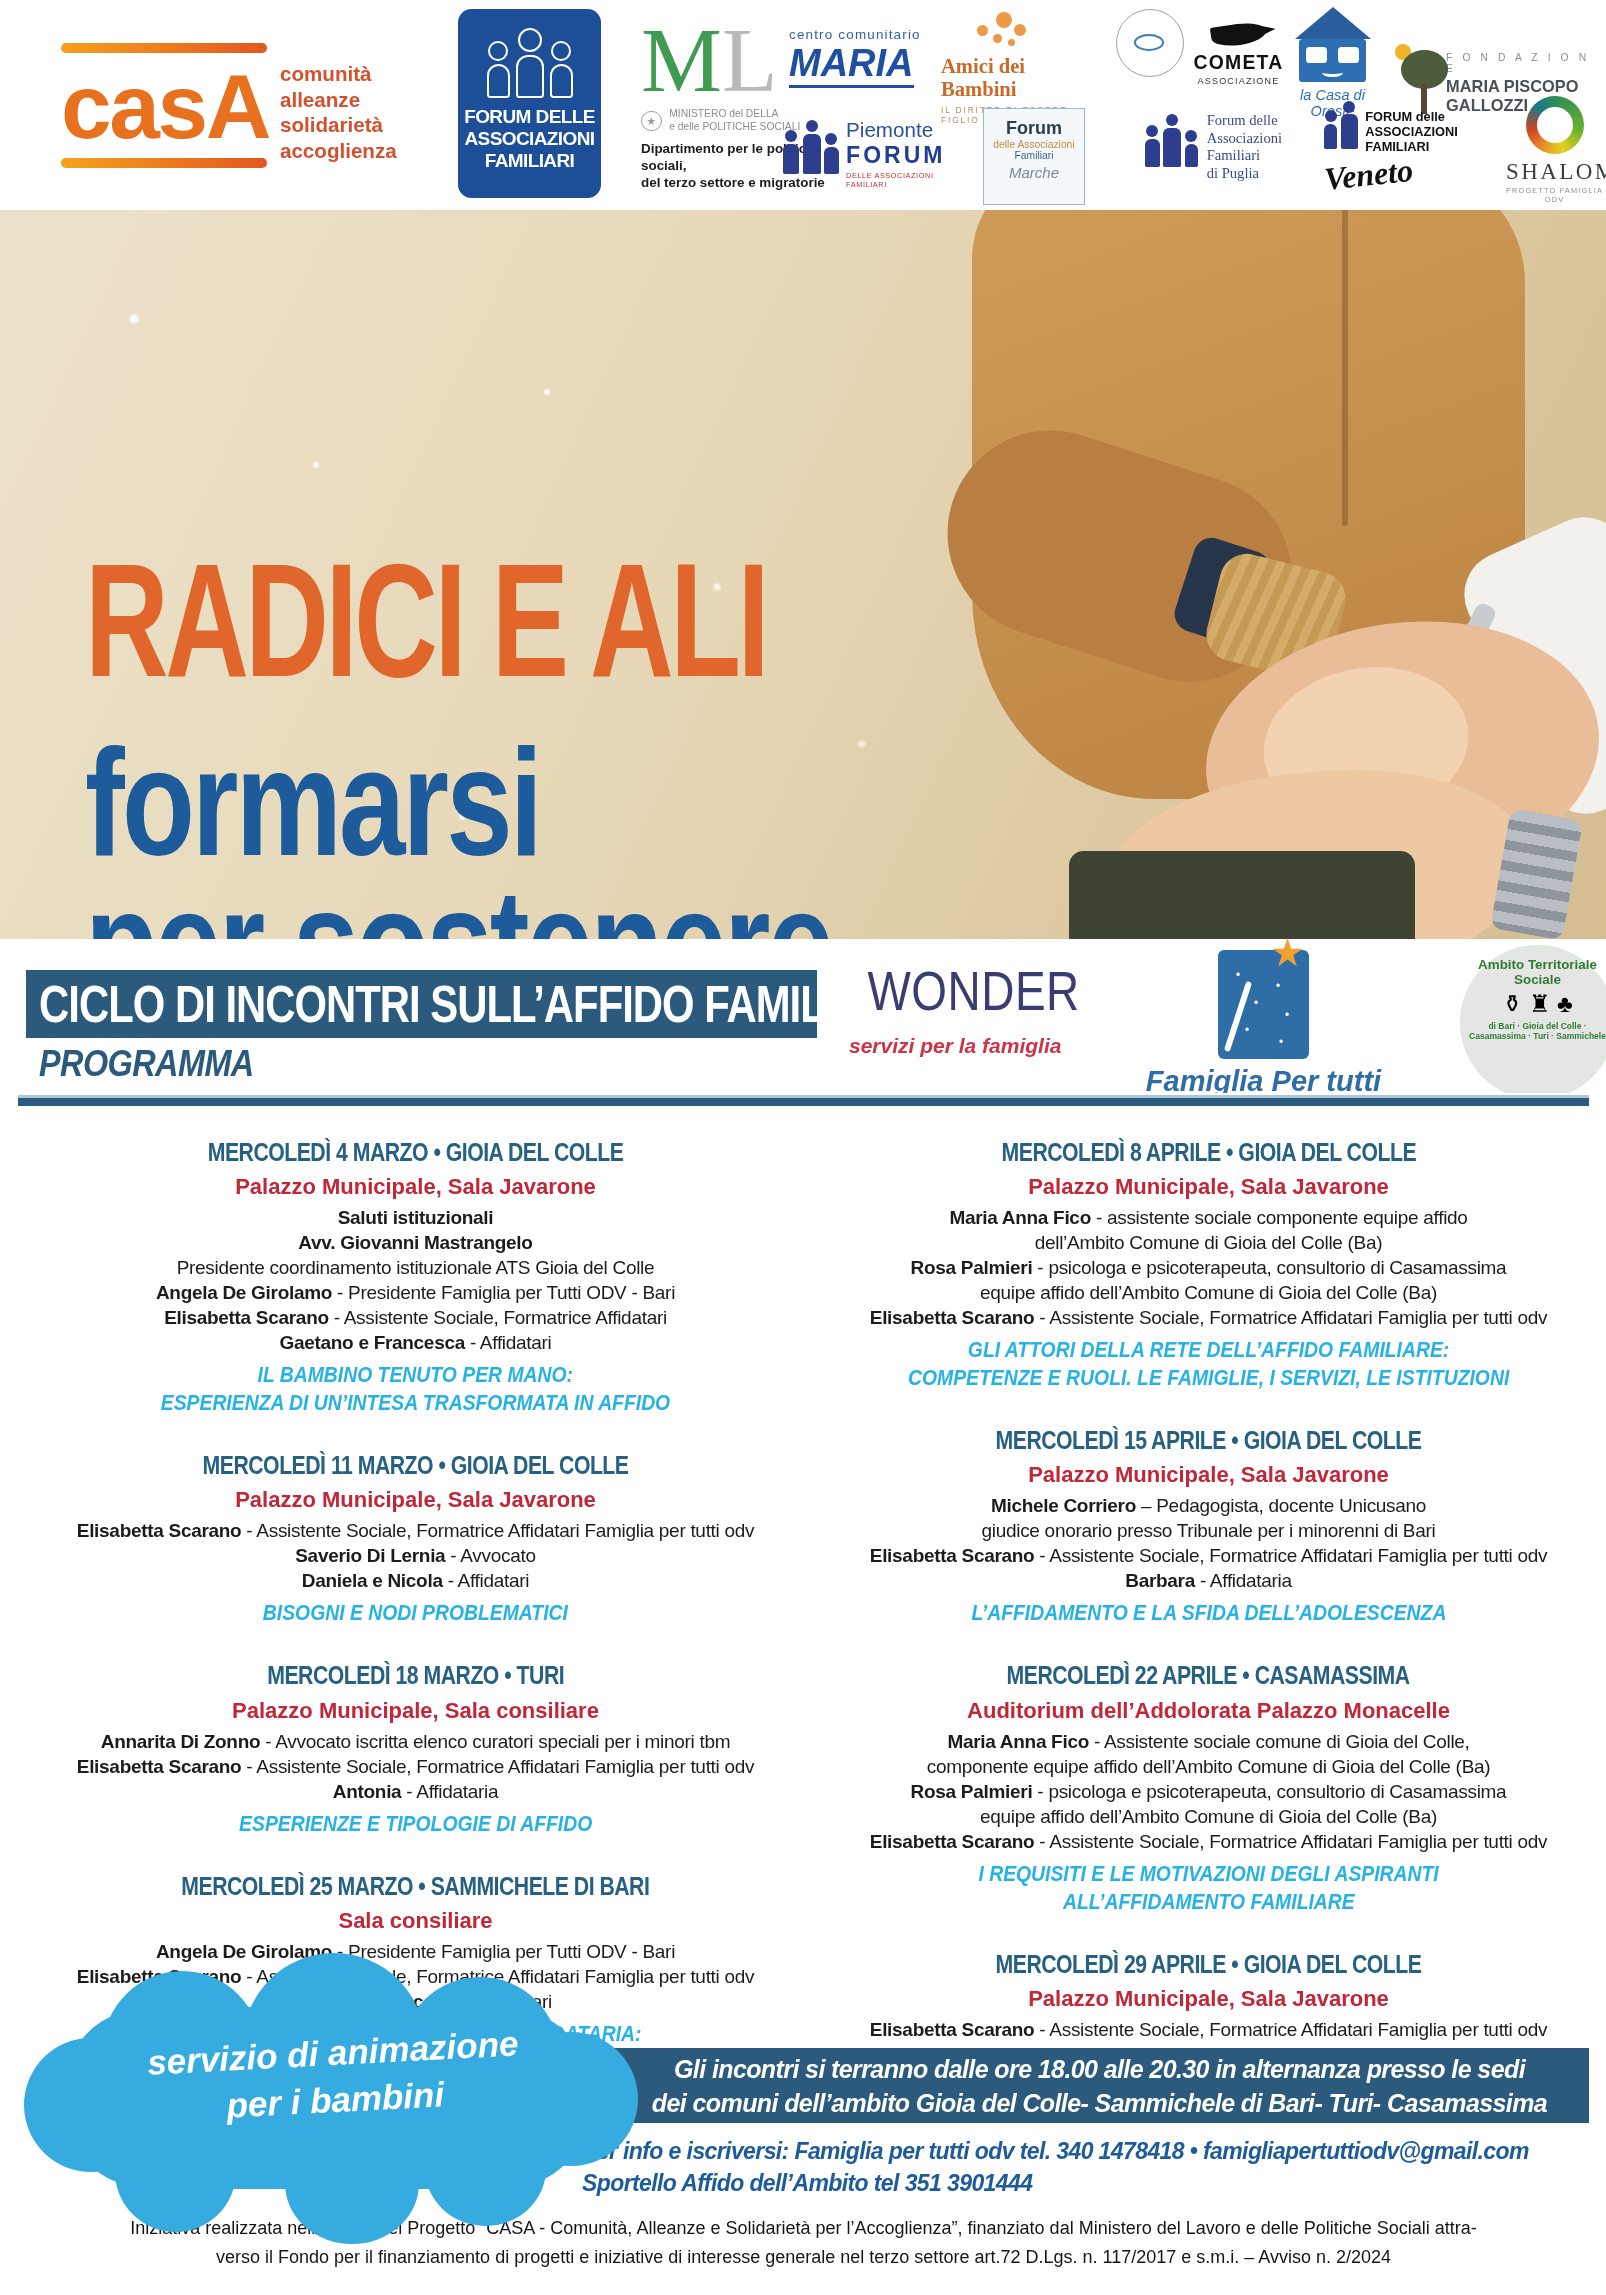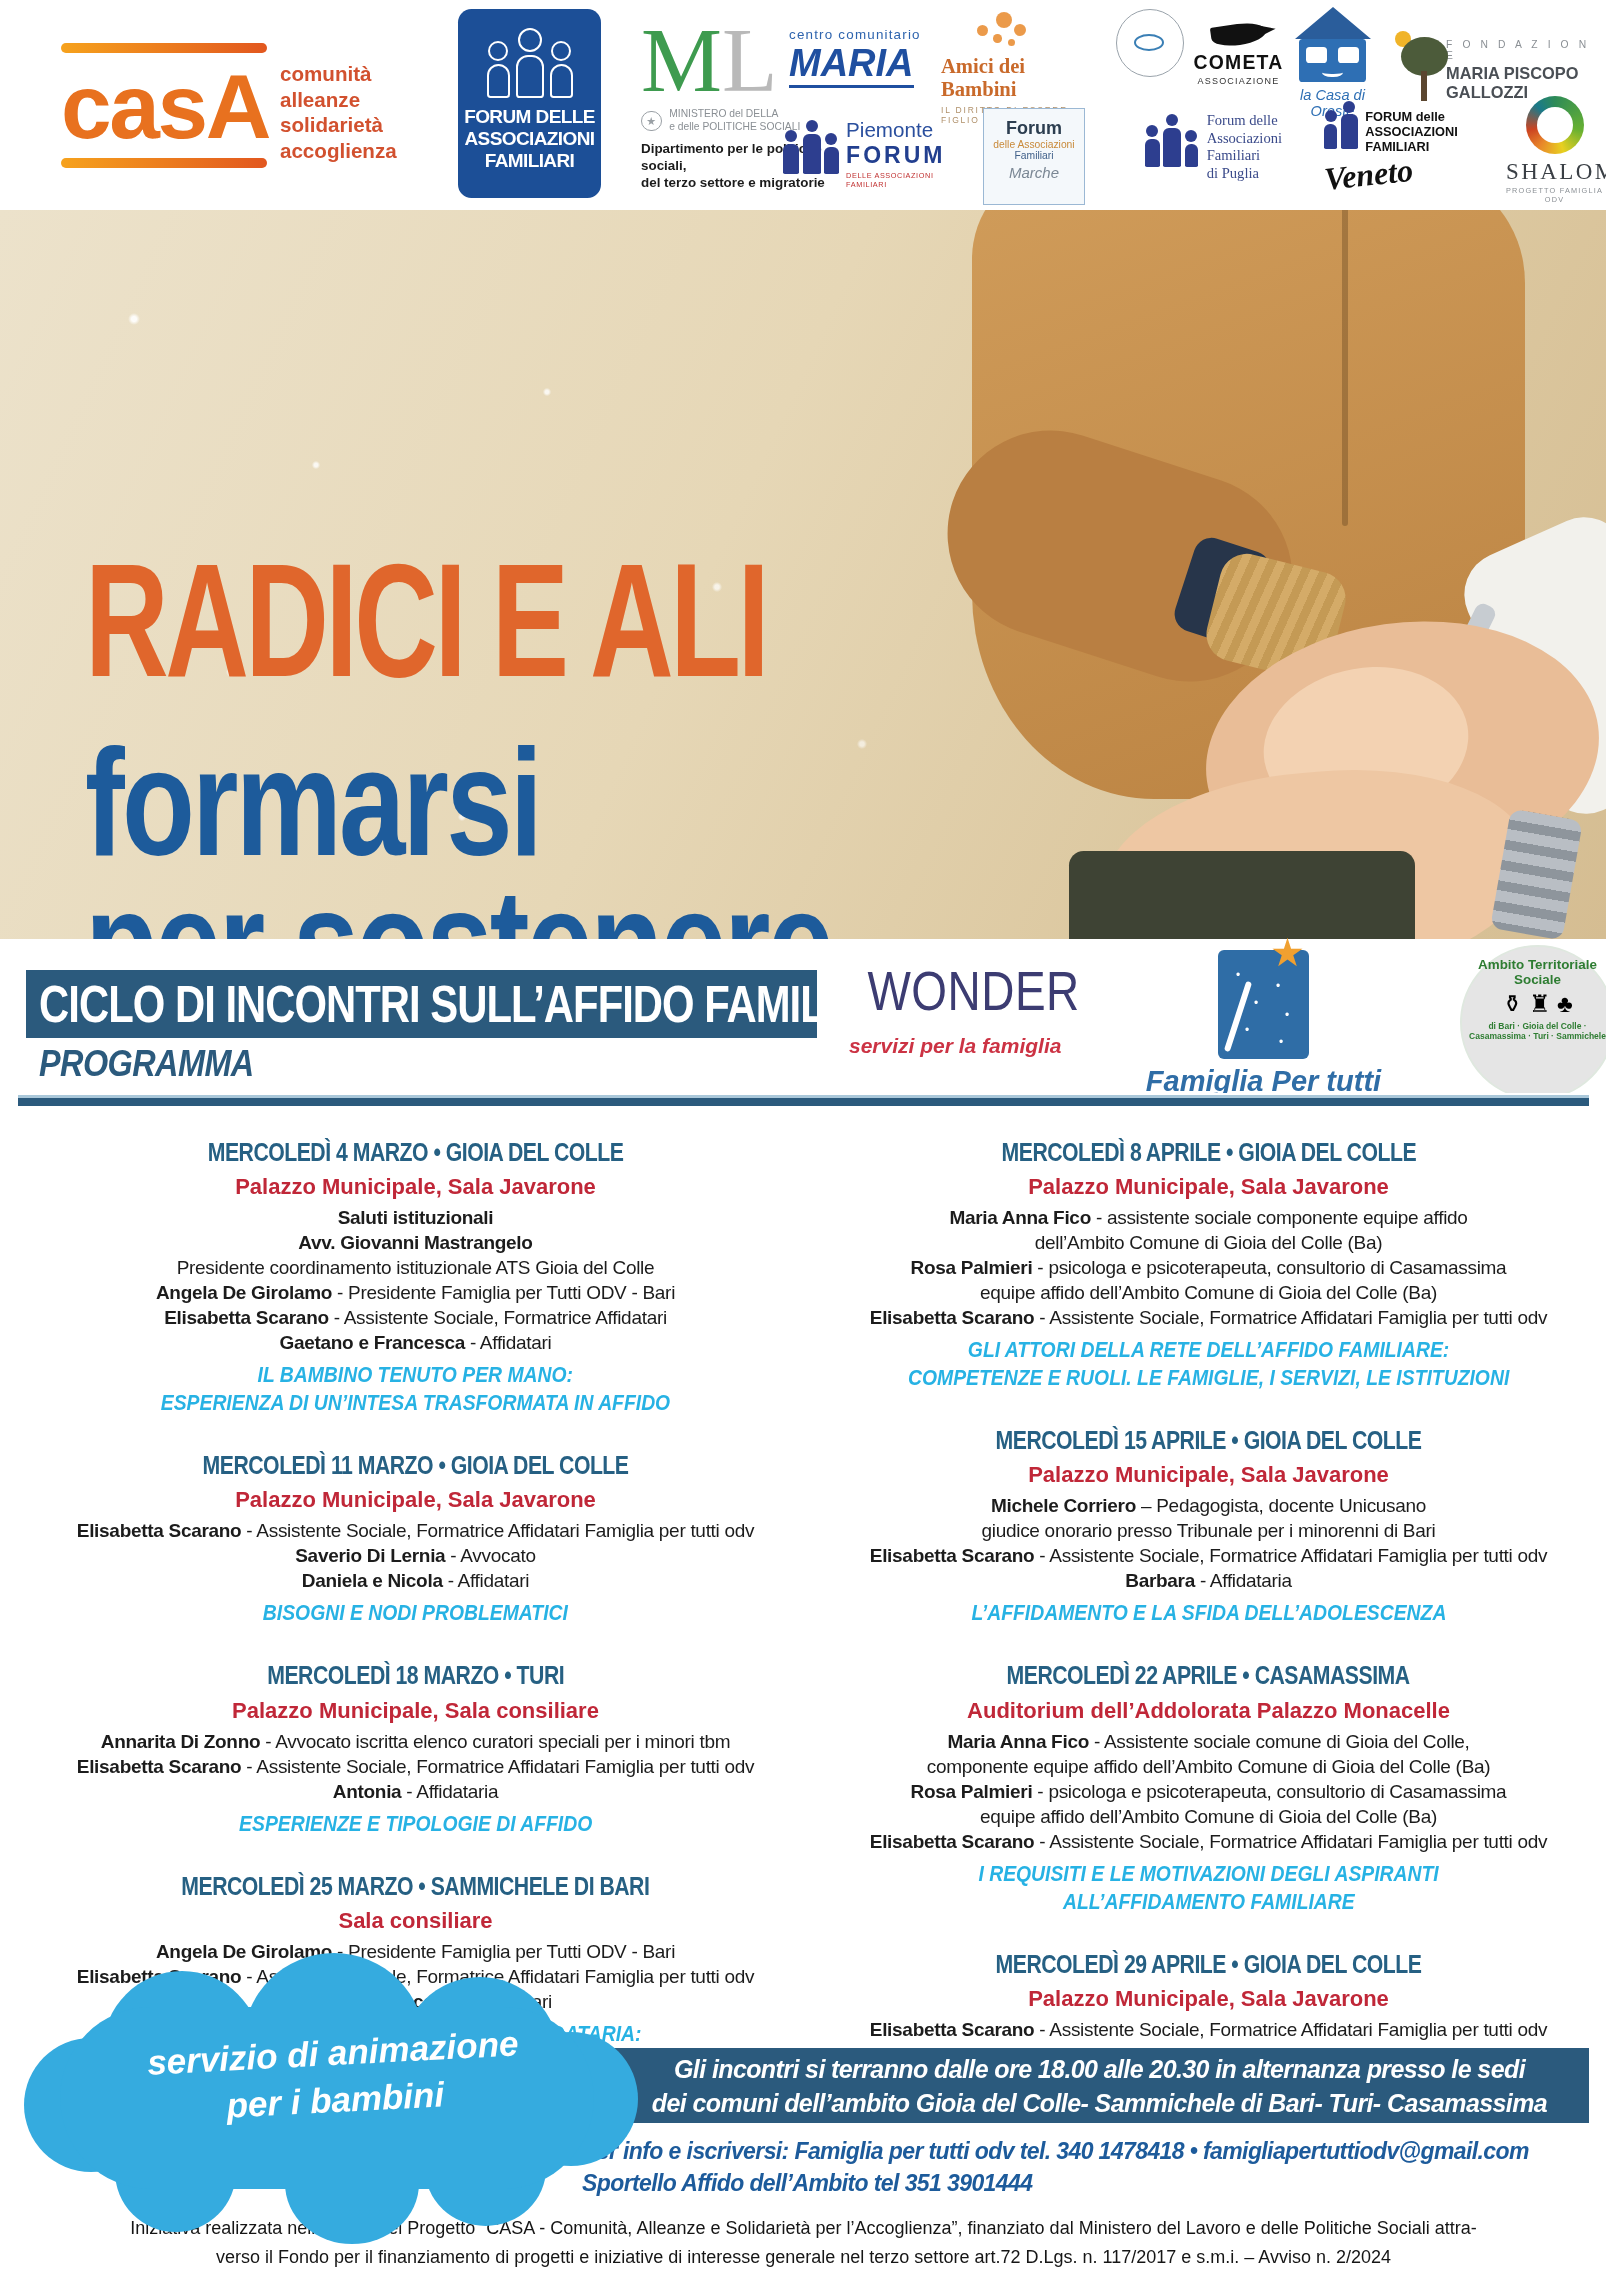--- a/index.html
+++ b/index.html
@@ -261,21 +261,21 @@
     <div class="lg" style="left:1293px;top:7.3px;width:79px;">
       <div class="oreste-roof"></div>
       <div class="oreste-house">
         <div class="w w1"></div>
           <div class="w w2"></div>
           <div class="smile"></div>
       </div>
       <div class="oreste-name">la Casa di Oreste</div>
     </div>
 
-    <div class="lg" style="left:1397px;top:37px;width:206px;display:flex;gap:9.7px;align-items:center;">
+    <div class="lg" style="left:1397px;top:50px;width:206px;display:flex;gap:9.7px;align-items:center;">
       <div class="fond-tree">
           <div class="sun"></div>
           <div class="fol"></div>
           <div class="trk"></div>
         </div>
       <div>
         <div class="fond-t1">F O N D A Z I O N E</div>
         <div class="fond-t2">MARIA PISCOPO GALLOZZI</div>
       </div>
     </div>

